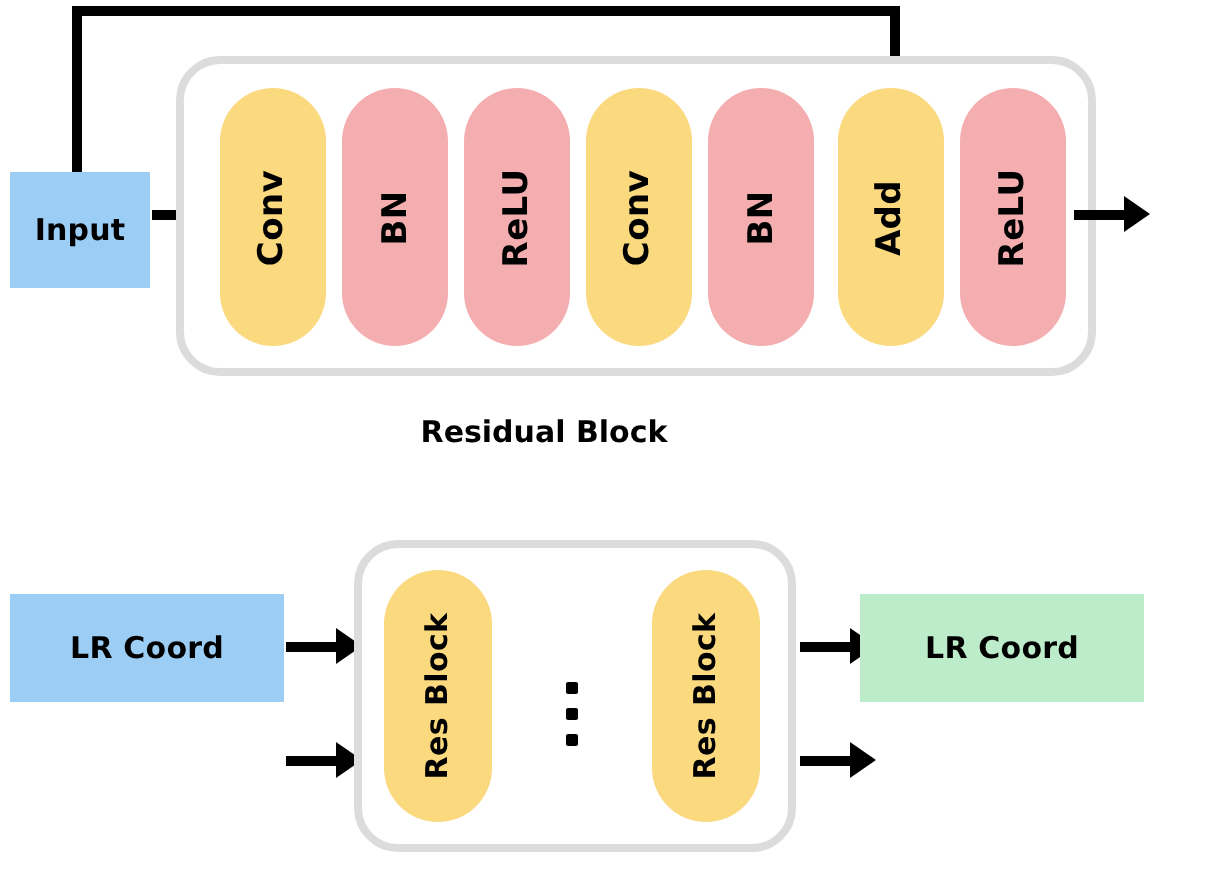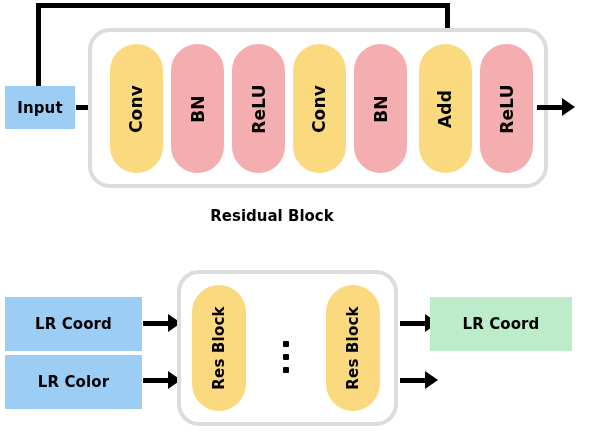--- a/index.html
+++ b/index.html
@@ -107,21 +107,21 @@
 </head>
 <body>
 
 <div id="canvas">
 
   <div class="vline" style="left:36px; top:3px; height:85px;"></div>
   <div class="hline" style="left:36px; top:3px; width:414px;"></div>
   <div class="vline" style="left:445px; top:3px; height:36px;"></div>
   <div class="arrow-down" style="left:438px; top:38px;"></div>
 
-  <div class="box blue-box" style="left:5px; top:86px; width:70px; height:43px; font-size:15px;">
+  <div class="box blue-box" style="left:5px; top:86px; width:70px; height:58px; font-size:15px;">
     <span>Input</span>
   </div>
 
   <div class="hline" style="left:76px; top:105px; width:20px;"></div>
   <div class="arrow-right" style="left:95px; top:98px;"></div>
 
   <div class="outer" style="left:88px; top:28px; width:460px; height:160px;"></div>
 
   <div class="pill pill-yellow" style="left:110px; top:44px; width:53px; height:129px;">
     <span class="vlabel">Conv</span>
@@ -146,23 +146,20 @@
   </div>
 
   <div class="hline" style="left:537px; top:105px; width:26px;"></div>
   <div class="arrow-right" style="left:562px; top:98px;"></div>
 
   <div class="caption" style="left:0px; top:207px; width:544px;">Residual Block</div>
 
   <div class="box blue-box" style="left:5px; top:297px; width:137px; height:54px; font-size:15px;">
     <span>LR Coord</span>
   </div>
-  <div class="box blue-box" style="left:5px; top:355px; width:137px; height:54px; font-size:15px;">
-    <span>LR Color</span>
-  </div>
 
   <div class="hline" style="left:143px; top:321px; width:26px;"></div>
   <div class="arrow-right" style="left:168px; top:314px;"></div>
 
   <div class="hline" style="left:143px; top:378px; width:26px;"></div>
   <div class="arrow-right" style="left:168px; top:371px;"></div>
 
   <div class="outer" style="left:177px; top:270px; width:221px; height:156px;"></div>
 
   <div class="pill pill-yellow small" style="left:192px; top:285px; width:54px; height:126px;">

